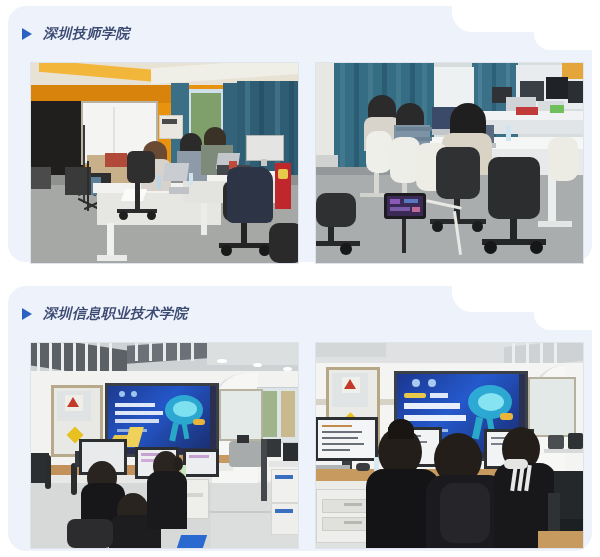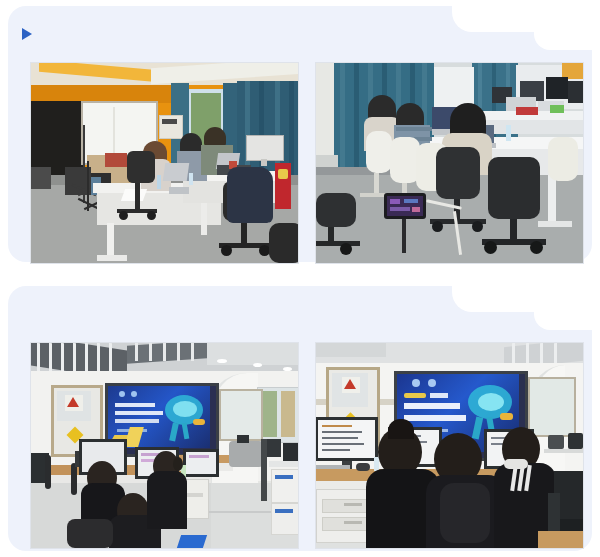--- a/index.html
+++ b/index.html
@@ -53,20 +53,21 @@
 <div class="page">
 
   <div class="section" style="top:6px;height:262px;">
     <div class="panel" style="height:256px;">
       <div class="notch notch-a"></div>
       <div class="notch notch-b"></div>
     </div>
 
     <div class="hdr">
       <span class="tri"></span>
+      <span class="hdr-title">深圳技师学院</span>
     </div>
 
     <div class="photos">
 
       <div class="shot">
         <div style="inset:0;background:#c9cdd0"></div>
 
         <div style="left:0;top:0;width:267px;height:26px;background:#e8e2d4"></div>
         <div style="left:8px;top:2px;width:120px;height:12px;background:#f2b63a;transform:skewY(5deg)"></div>
         <div style="left:120px;top:0px;width:150px;height:16px;background:#efefe8;transform:skewY(-4deg)"></div>
@@ -269,20 +270,24 @@
 
     </div>
   </div>
 
   <div class="section" style="top:286px;height:271px;">
     <div class="panel" style="height:265px;">
       <div class="notch notch-a"></div>
       <div class="notch notch-b"></div>
     </div>
 
+    <div class="hdr">
+      <span class="tri"></span>
+      <span class="hdr-title">深圳信息职业技术学院</span>
+    </div>
 
     <div class="photos">
 
       <div class="shot tall">
         <div style="inset:0;background:#e6e7e4"></div>
 
         <div style="left:0;top:0;width:267px;height:34px;background:#cfd2d4"></div>
         <div style="left:0;top:0;width:96px;height:30px;background:#5c6166;transform:skewY(9deg)"></div>
         <div style="left:6px;top:0;width:3px;height:30px;background:#eceeef;transform:skewY(9deg)"></div>
         <div style="left:18px;top:0;width:3px;height:30px;background:#eceeef;transform:skewY(9deg)"></div>

